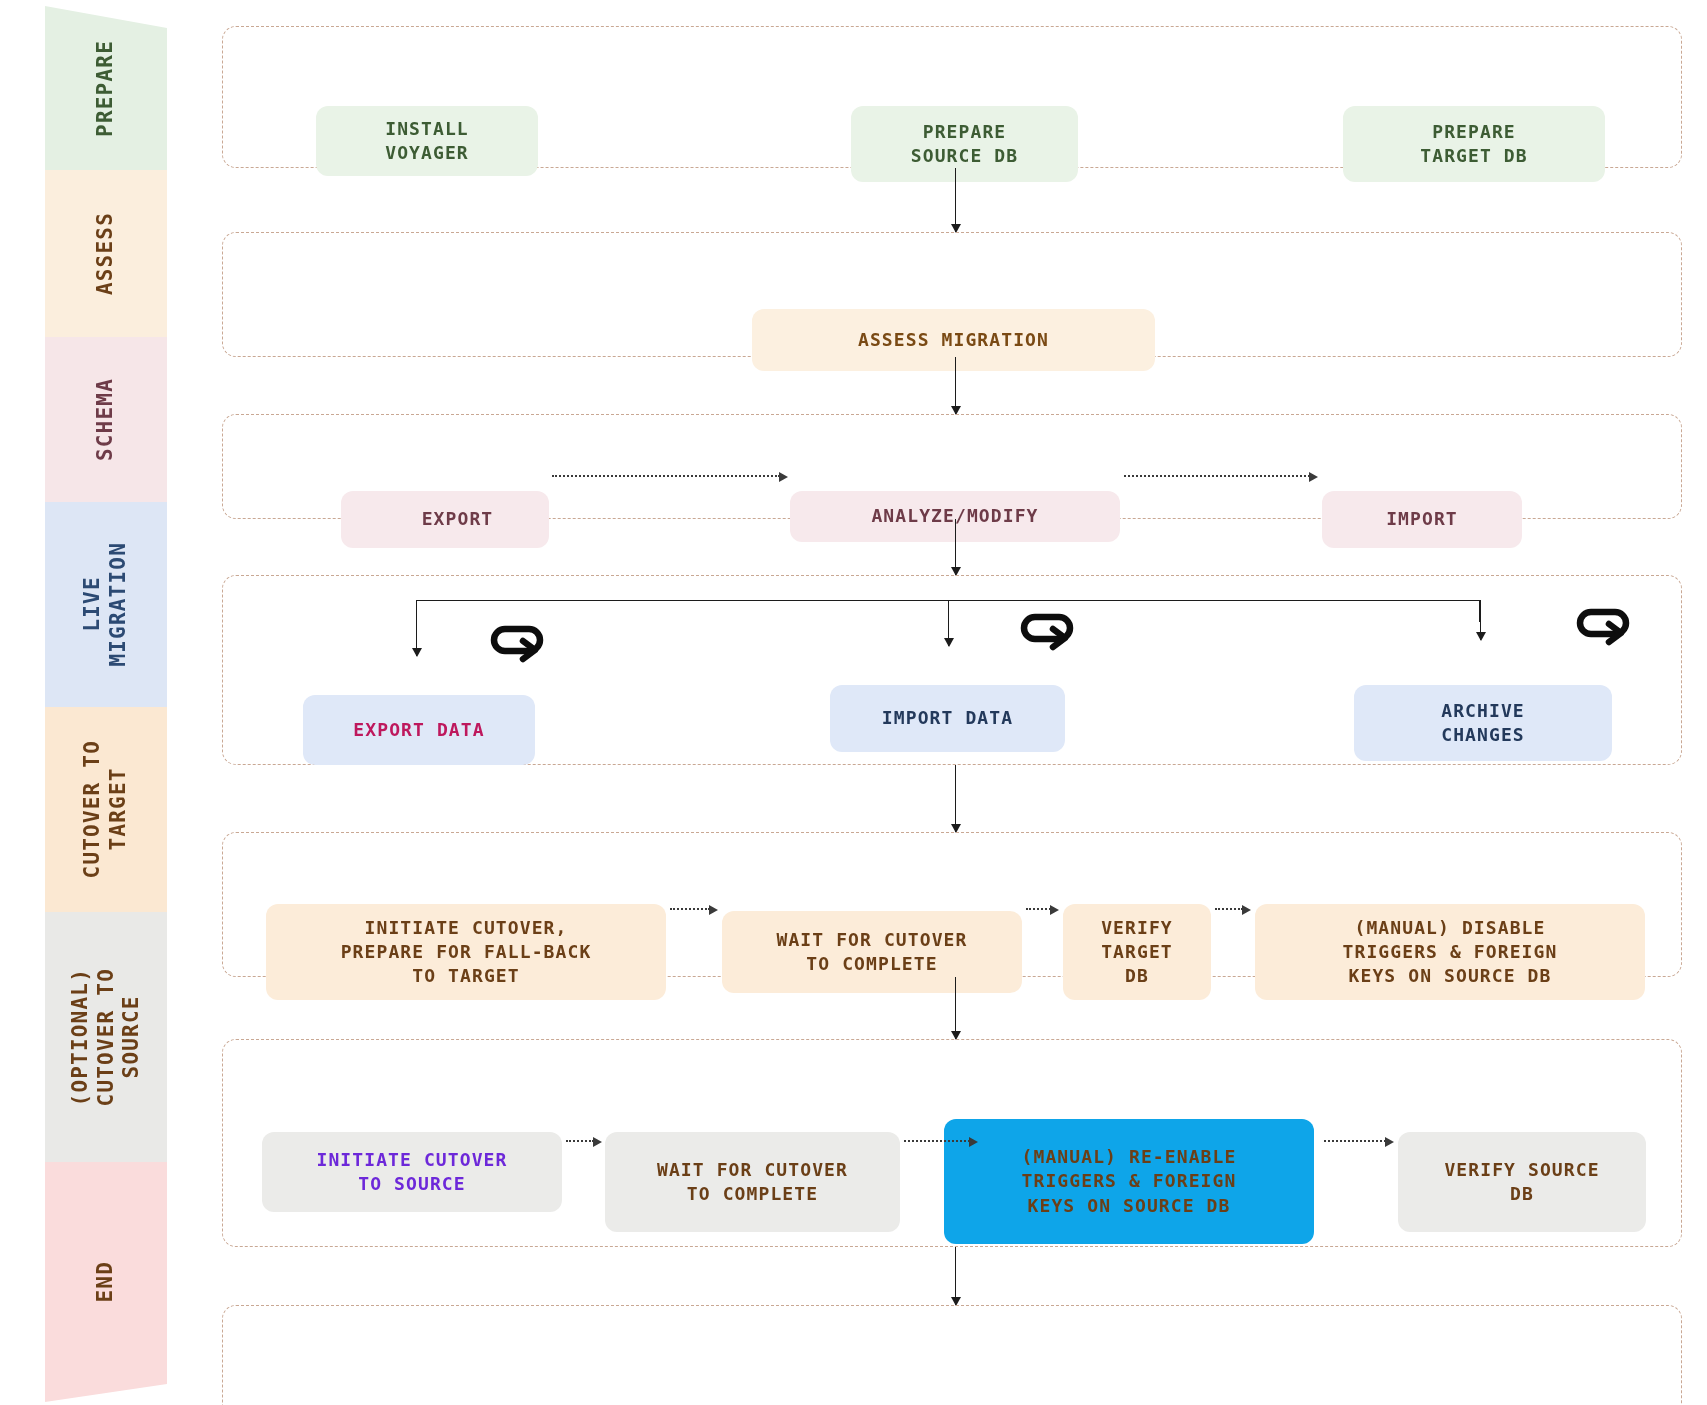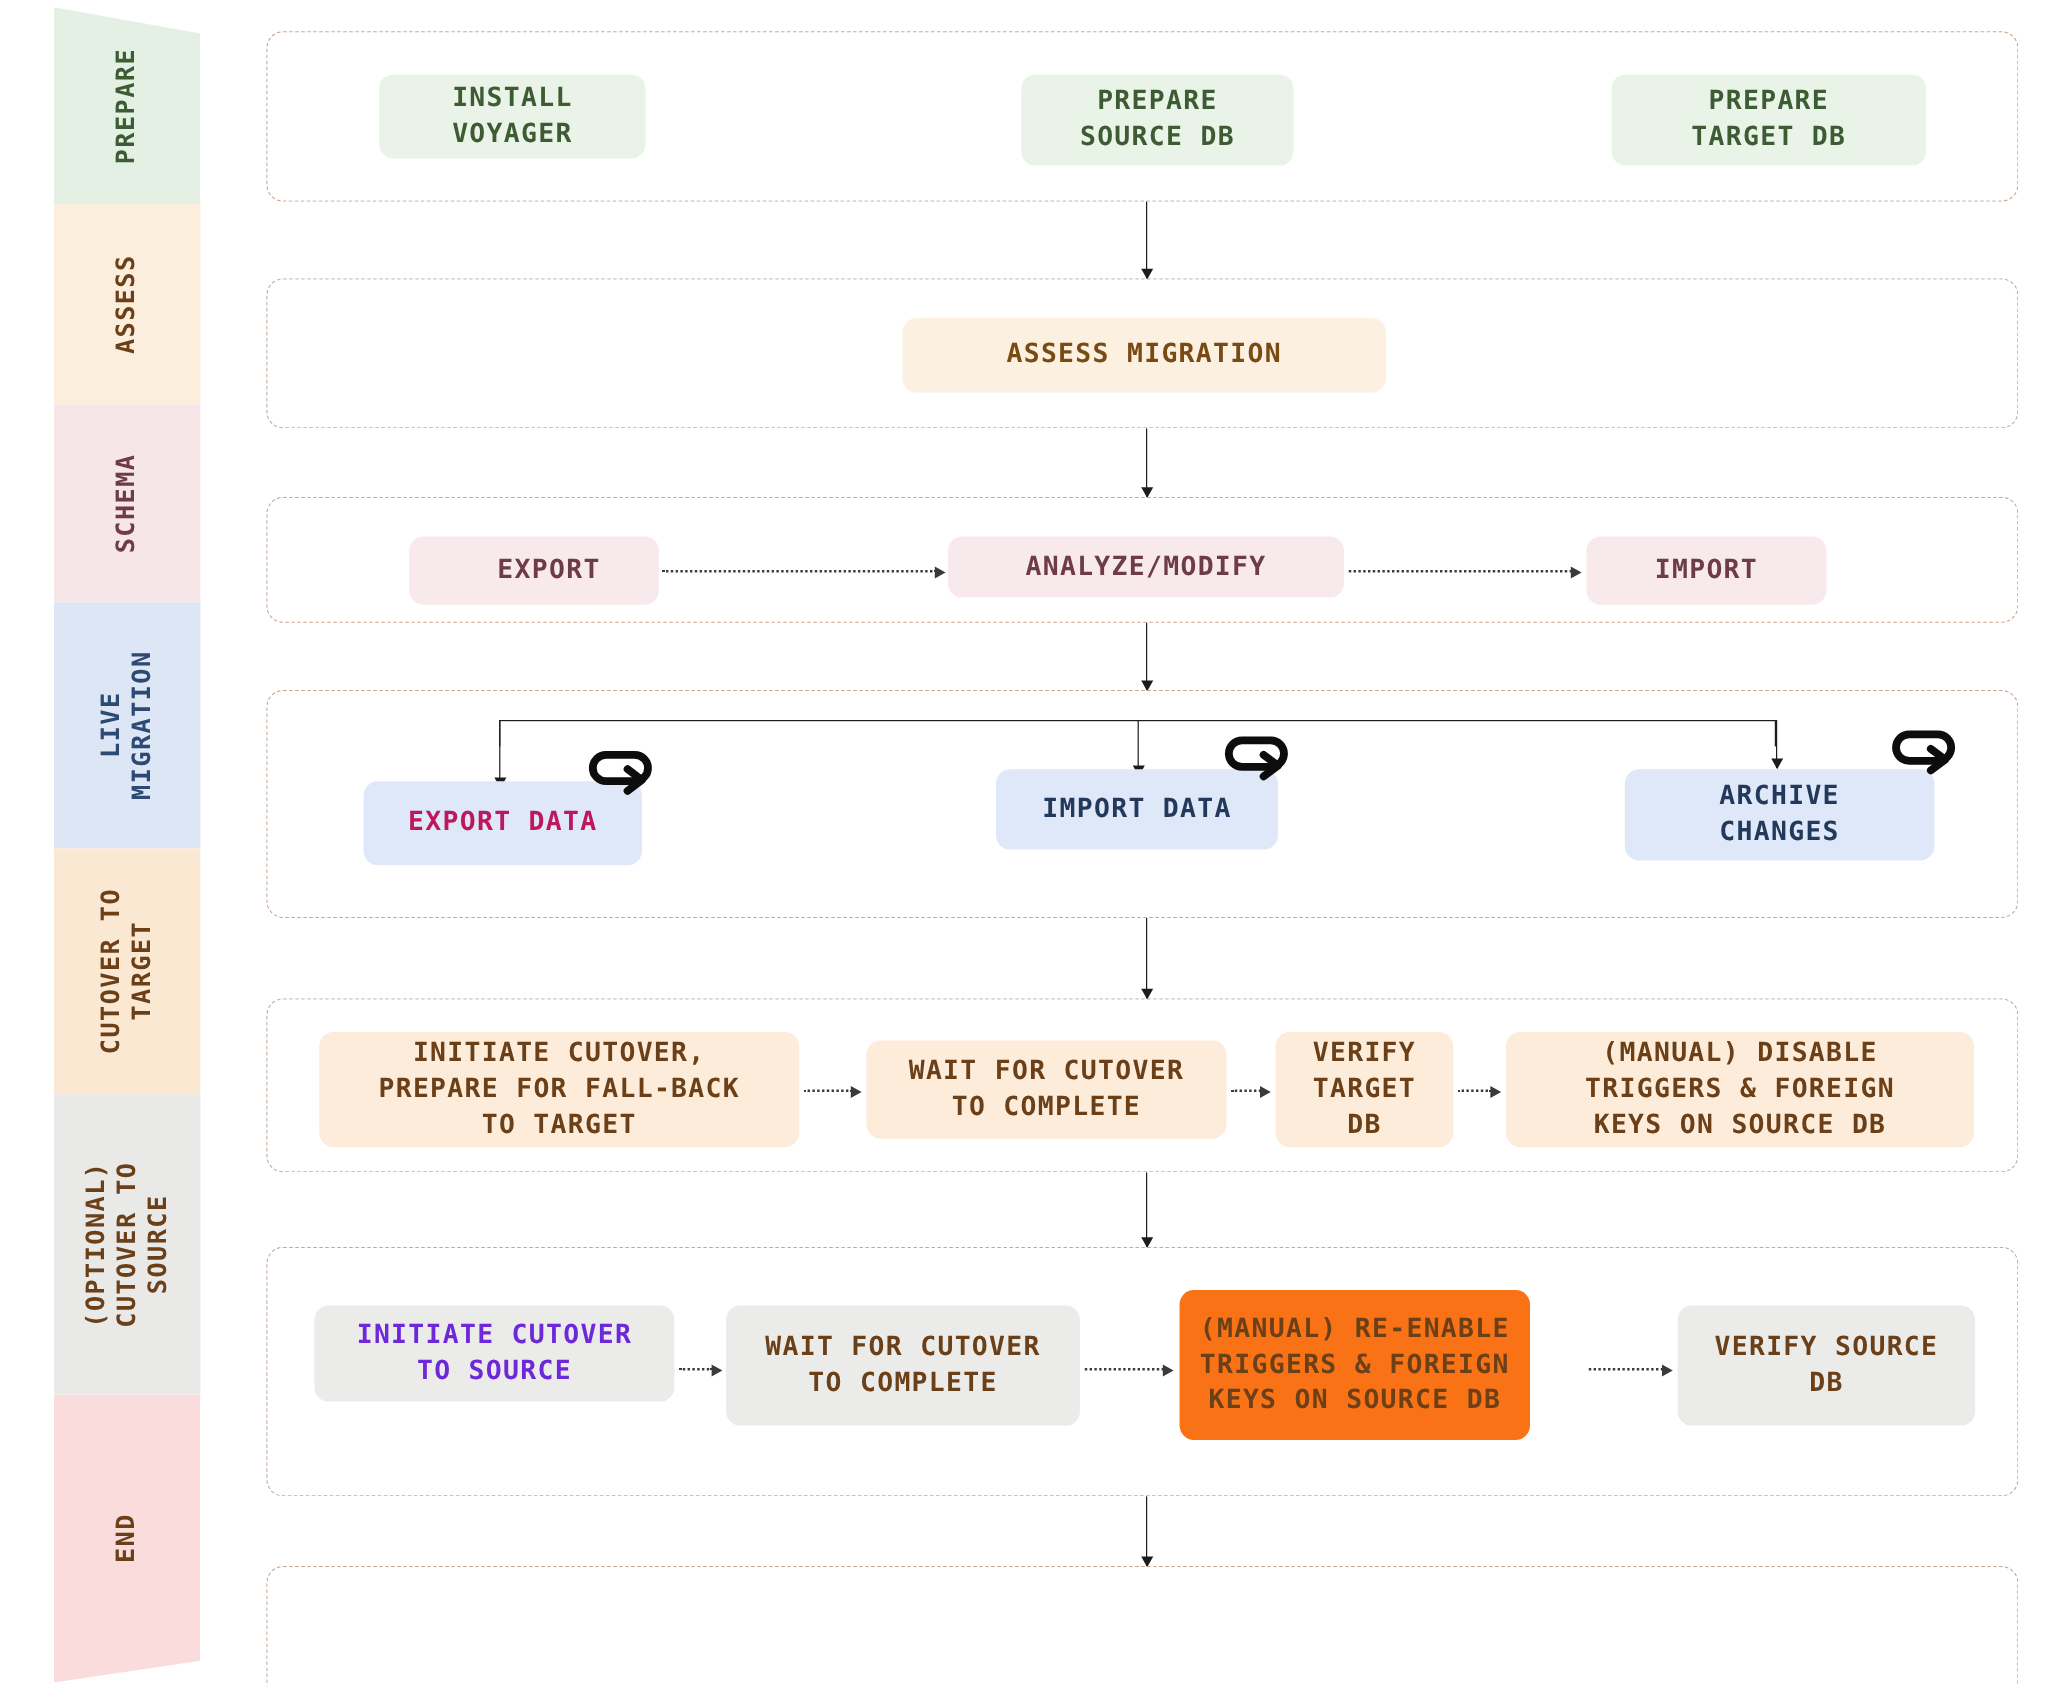--- a/index.html
+++ b/index.html
@@ -54,25 +54,26 @@
 
   
   .node {
     position: absolute;
     border-radius: 12px;
     display: flex;
     align-items: center;
     justify-content: center;
     text-align: center;
     font-weight: bold;
-    font-size: 22px;
+    font-size: 18px;
     letter-spacing: 1.1px;
     line-height: 1.35;
     white-space: pre-line;
     padding: 6px 10px;
+    margin-top: 44px;
   }
 
   
   .vline {
     position: absolute;
     width: 0;
     border-left: 1.6px solid #1c1c1c;
   }
   .vline::after {
     content: "";
@@ -273,21 +274,21 @@
   <div class="row-box" style="left:222px;top:1039px;width:1460px;height:208px;"></div>
 
   <div class="node" style="left:262px;top:1088px;width:300px;height:80px;background:#ebebe9;color:#6d28d9;">
     <span>INITIATE CUTOVER
 TO SOURCE</span>
   </div>
   <div class="node" style="left:605px;top:1088px;width:295px;height:100px;background:#ebebe9;color:#6b3f17;">
     <span>WAIT FOR CUTOVER
 TO COMPLETE</span>
   </div>
-  <div class="node" style="left:983px;top:1075px;width:292px;height:125px;background:#f97316;color:#6b3f17;">
+  <div class="node" style="left:944px;top:1075px;width:370px;height:125px;background:#0ea5e9;color:#6b3f17;">
     <span>(MANUAL) RE-ENABLE
 TRIGGERS &amp; FOREIGN
 KEYS ON SOURCE DB</span>
   </div>
   <div class="node" style="left:1398px;top:1088px;width:248px;height:100px;background:#ebebe9;color:#6b3f17;">
     <span>VERIFY SOURCE
 DB</span>
   </div>
 
   <div class="hline-dotted" style="left:566px;top:1140px;width:28px;"></div>

